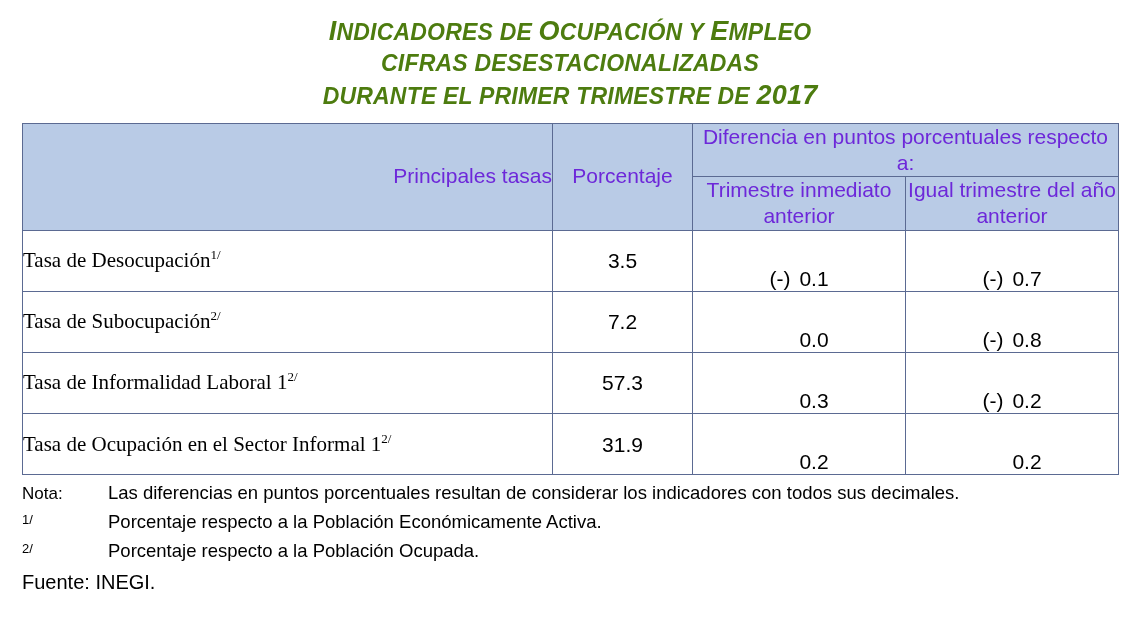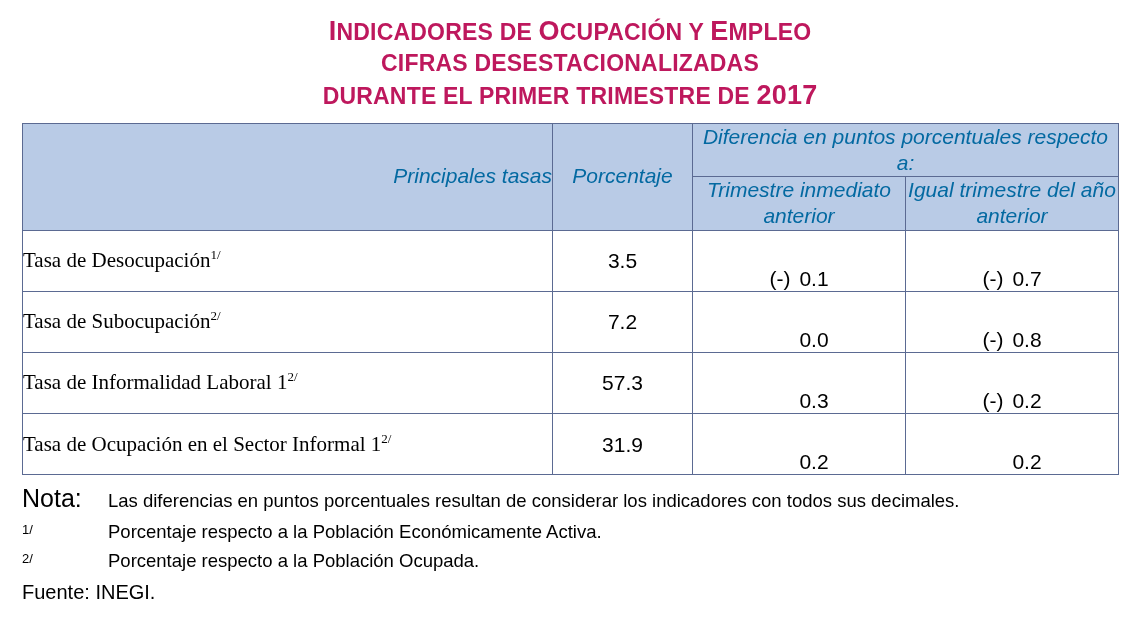--- a/index.html
+++ b/index.html
@@ -23,21 +23,22 @@
   }
   
   .title-block {
     text-align: center;
     margin-bottom: 10px;
   }
   .title-line {
     font-weight: bold;
     letter-spacing: 0.2px;
     line-height: 1.28;
-    color: #be185d;
+    color: #4d7c0f;
+    font-style: italic;
   }
   .title-line-1 { font-size: 25px; }
   .title-line-2 { font-size: 23px; }
   .title-line-3 { font-size: 23px; }
   
   .sc-big { font-size: 27px; }
   .sc-small { font-size: 23px; }
   .year { font-size: 27px; margin-top: 16px; }
 
   
@@ -48,24 +49,23 @@
     table-layout: fixed;
   }
   table.main th, table.main td {
     border: 1px solid #5b6a92;
     padding: 0;
   }
   thead th {
     background: #b9cbe6;
     font-weight: normal;
     font-size: 21px;
-    color: #0369a1;
+    color: #6d28d9;
     text-align: center;
     line-height: 1.25;
-    font-style: italic;
   }
   .th-principales {
     text-align: right;
     padding-left: 18px;
     font-size: 21px;
   }
   .th-pct { font-size: 21px; }
   .th-dif { font-size: 21px; padding: 8px 6px; }
   .th-sub { font-size: 21px; padding: 6px 4px; }
 
@@ -105,21 +105,21 @@
     font-size: 18.5px;
     line-height: 1.55;
   }
   .note-row {
     display: flex;
     align-items: baseline;
   }
   .note-key {
     width: 86px;
     flex: 0 0 86px;
-    font-size: 25px;
+    font-size: 17px;
   }
   .note-key.sup-key {
     font-size: 13px;
     vertical-align: super;
     position: relative;
     top: -4px;
   }
   .note-text { flex: 1 1 auto; }
   .source {
     margin-top: 2px;

